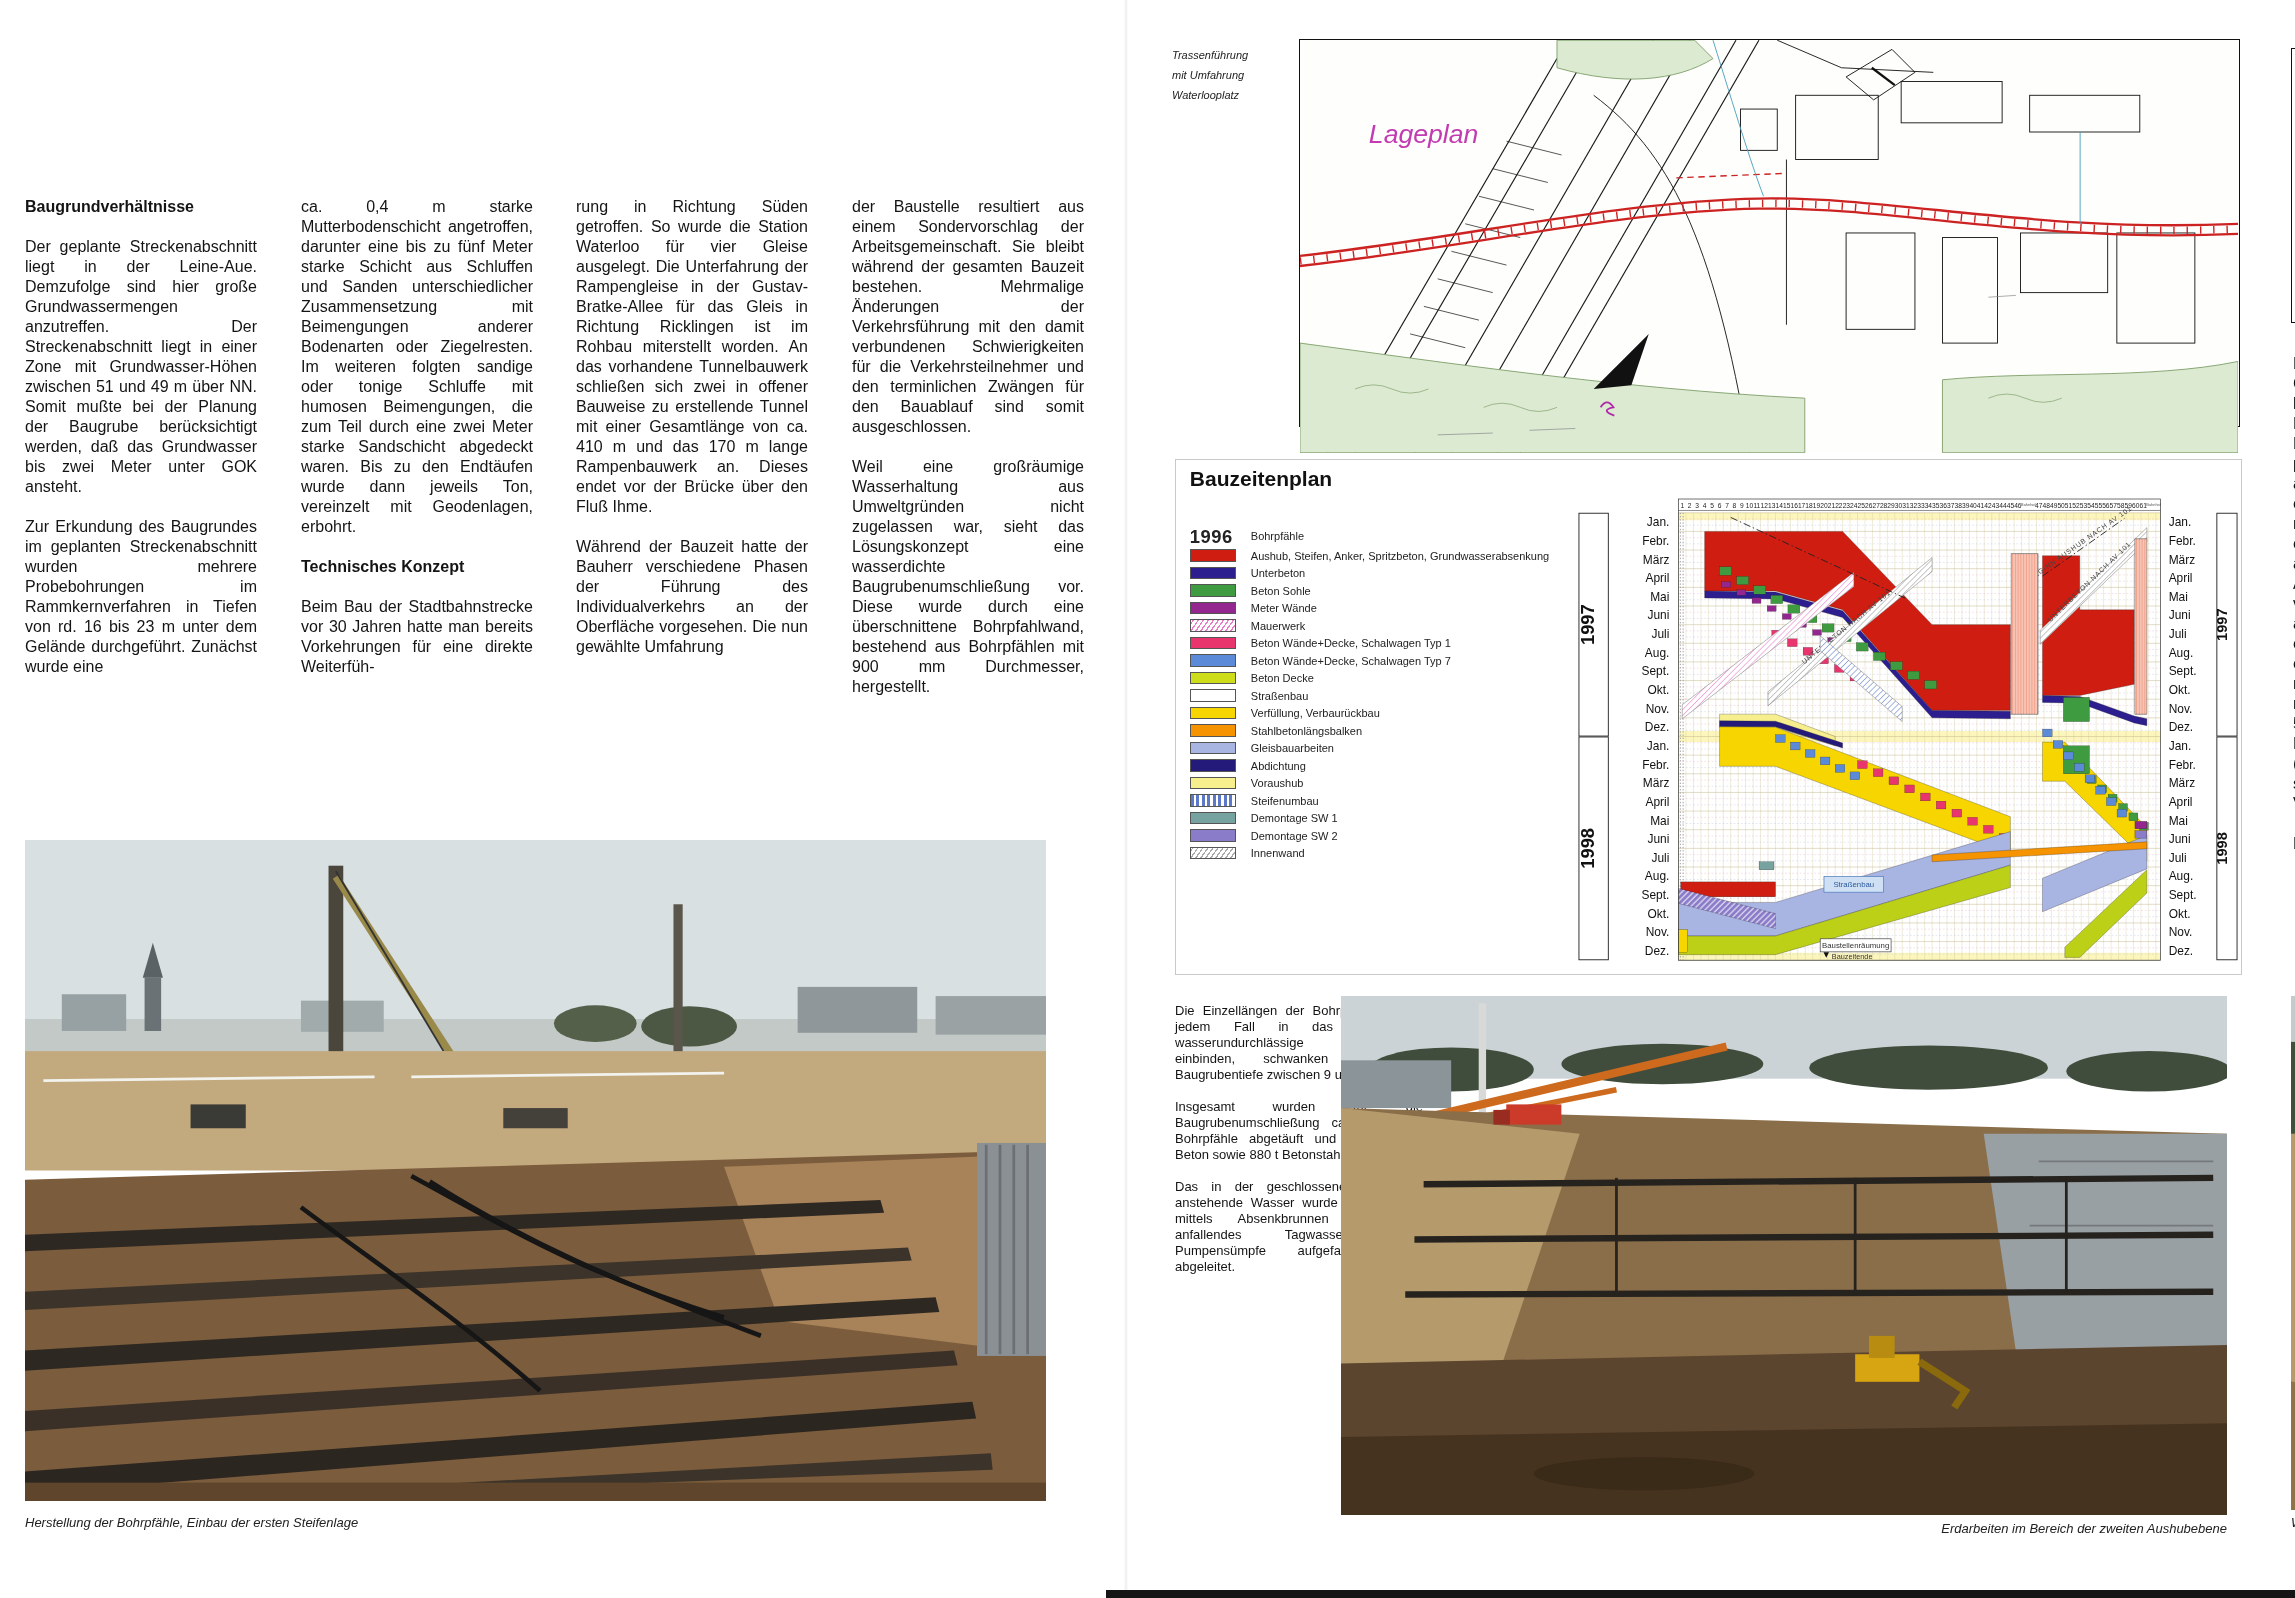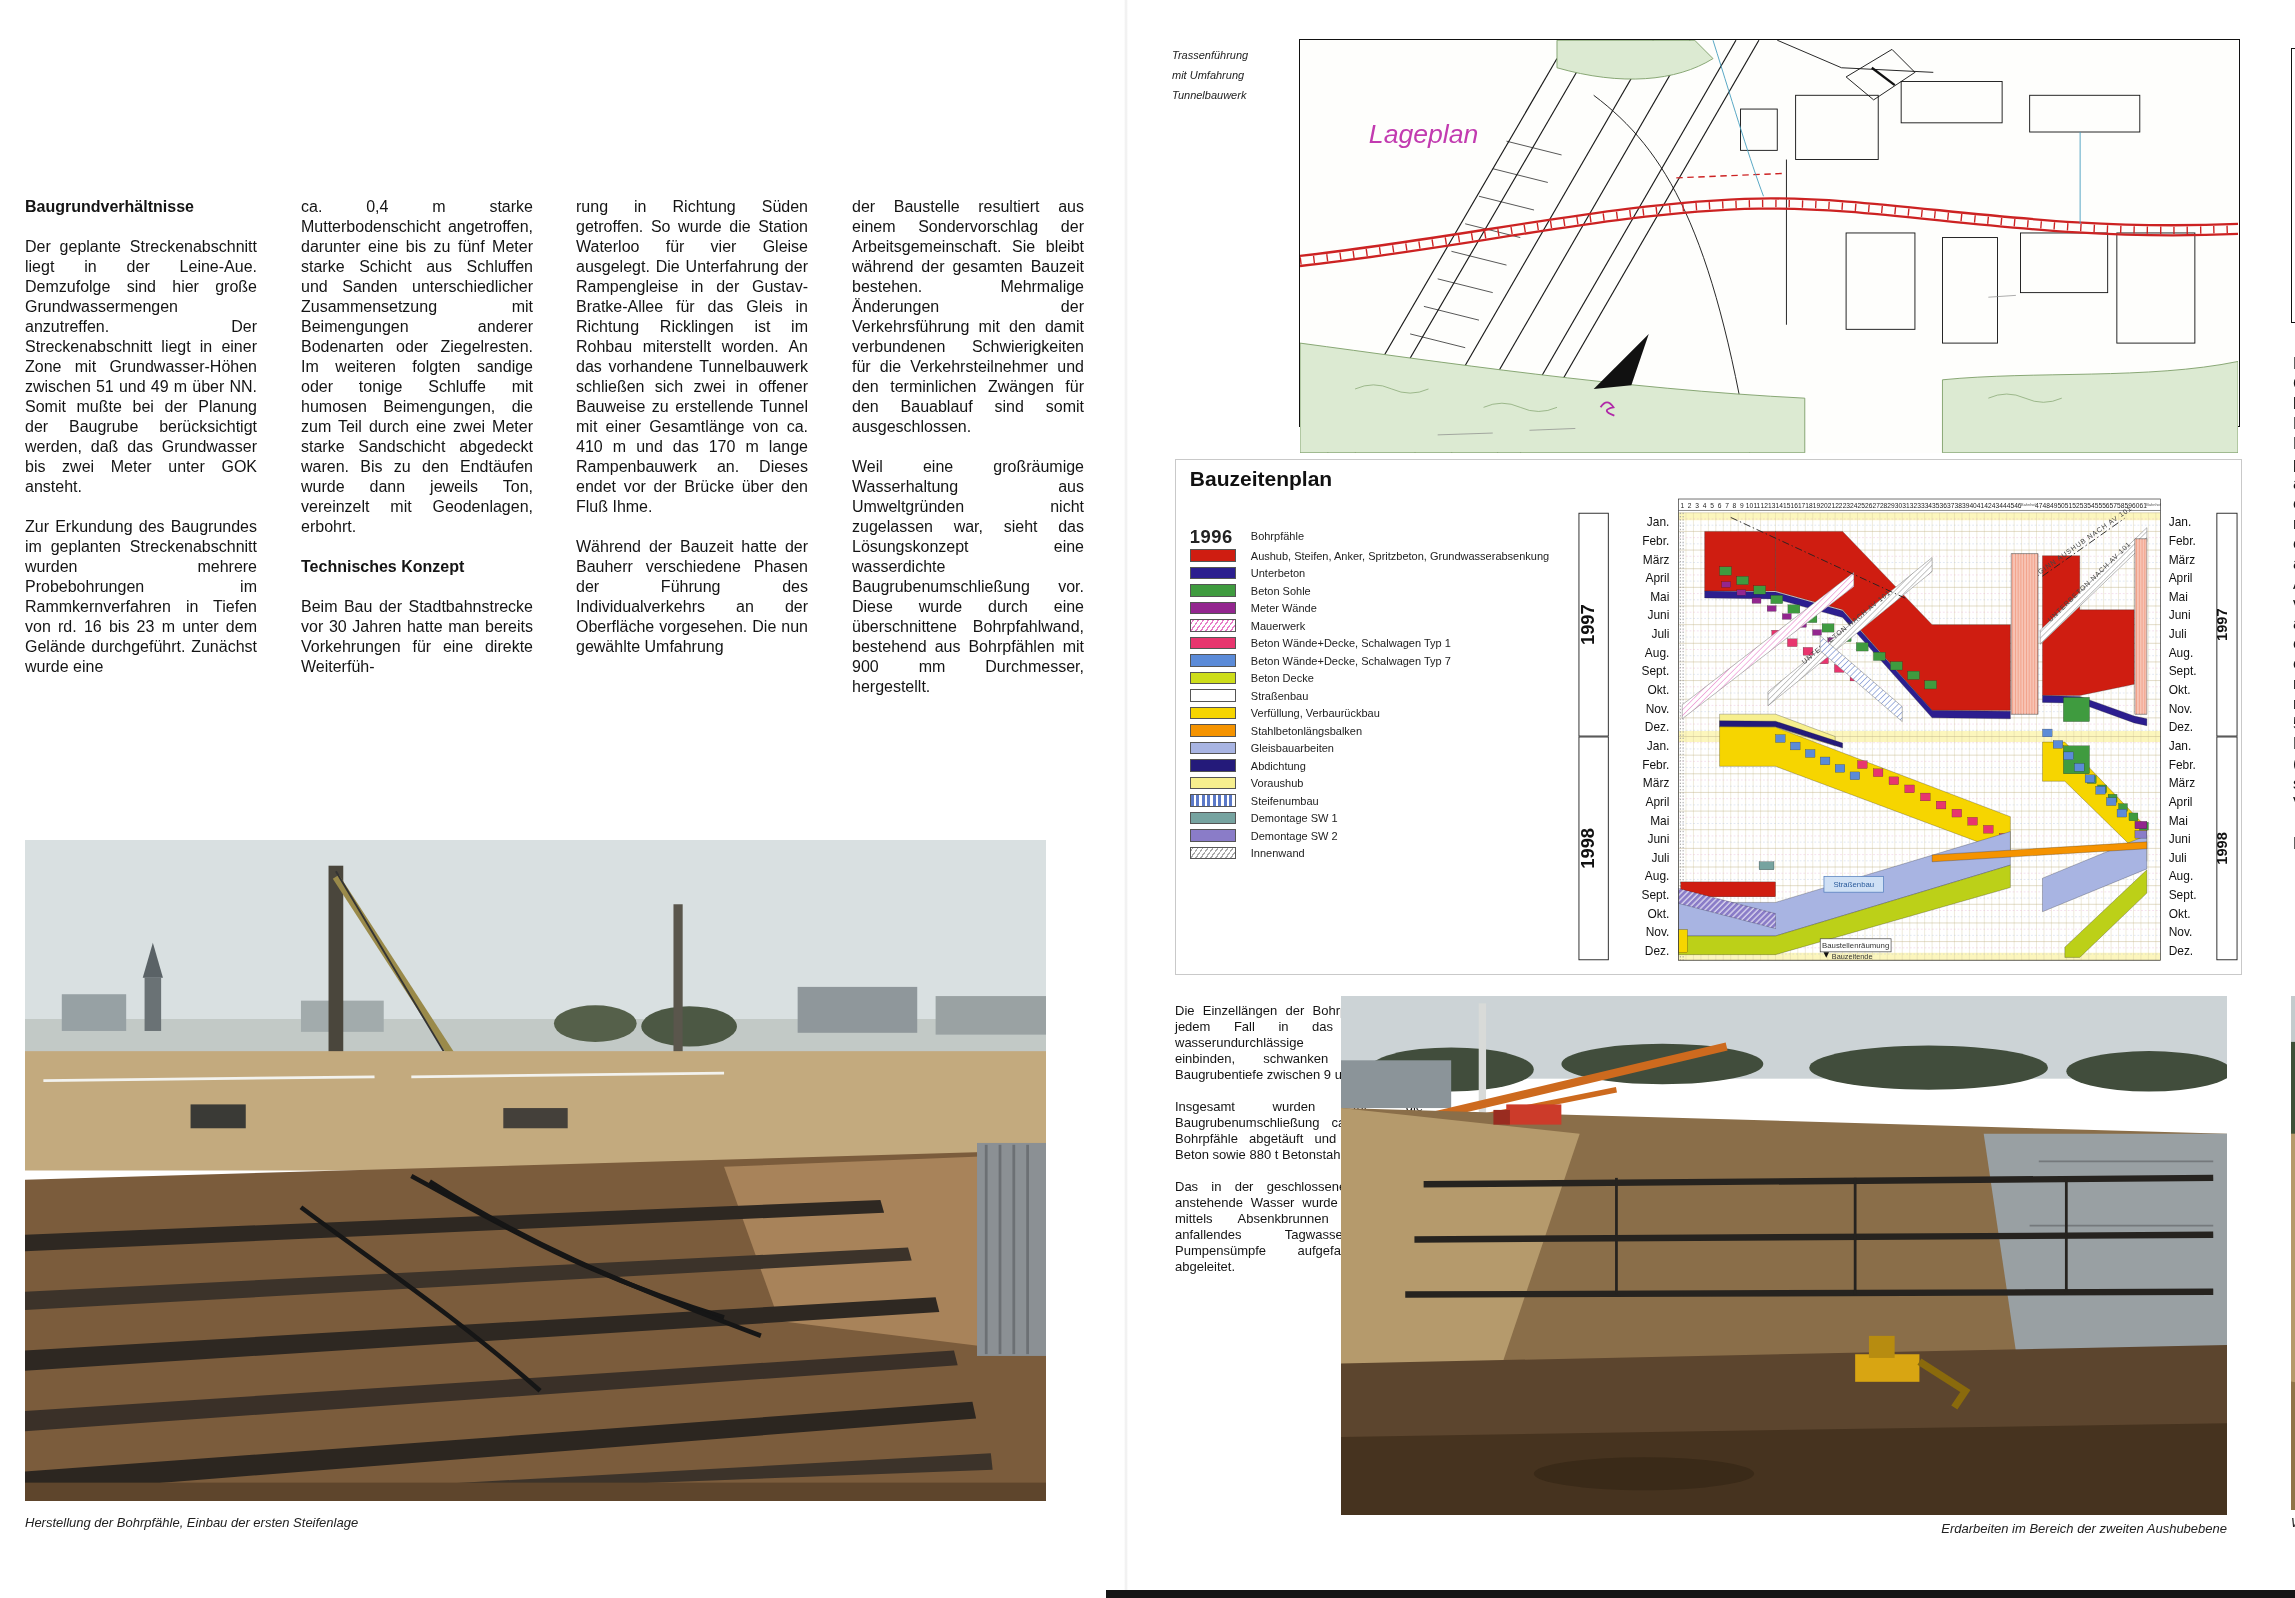--- a/index.html
+++ b/index.html
@@ -99,21 +99,21 @@
         <path d="M300,400 C380,460 470,520 560,600"></path>
       </g>
       <rect x="0" y="700" width="1110" height="20" fill="#5e452c"></rect>
     </svg>
   </div>
   <div class="caption" style="left:25px;top:1515px;">Herstellung der Bohrpfähle, Einbau der ersten Steifenlage</div>
 
   <div class="maplabel">
     <div>Trassenführung</div>
     <div>mit Umfahrung</div>
-    <div>Tunnelbauwerk</div>
+    <div>Waterlooplatz</div>
   </div>
   <div class="panel" id="map-box">
     <svg width="938" height="413" viewBox="0 0 2044 899">
       <rect x="0" y="0" width="2044" height="899" fill="#fefefc"></rect>
       <g stroke="#1a1a1a" stroke-width="2.5" fill="none">
         <line x1="60" y1="899" x2="560" y2="40"></line>
           <line x1="120" y1="899" x2="620" y2="40"></line>
         <line x1="250" y1="899" x2="770" y2="0"></line>
           <line x1="330" y1="899" x2="850" y2="0"></line>
         <line x1="430" y1="899" x2="950" y2="0"></line>

